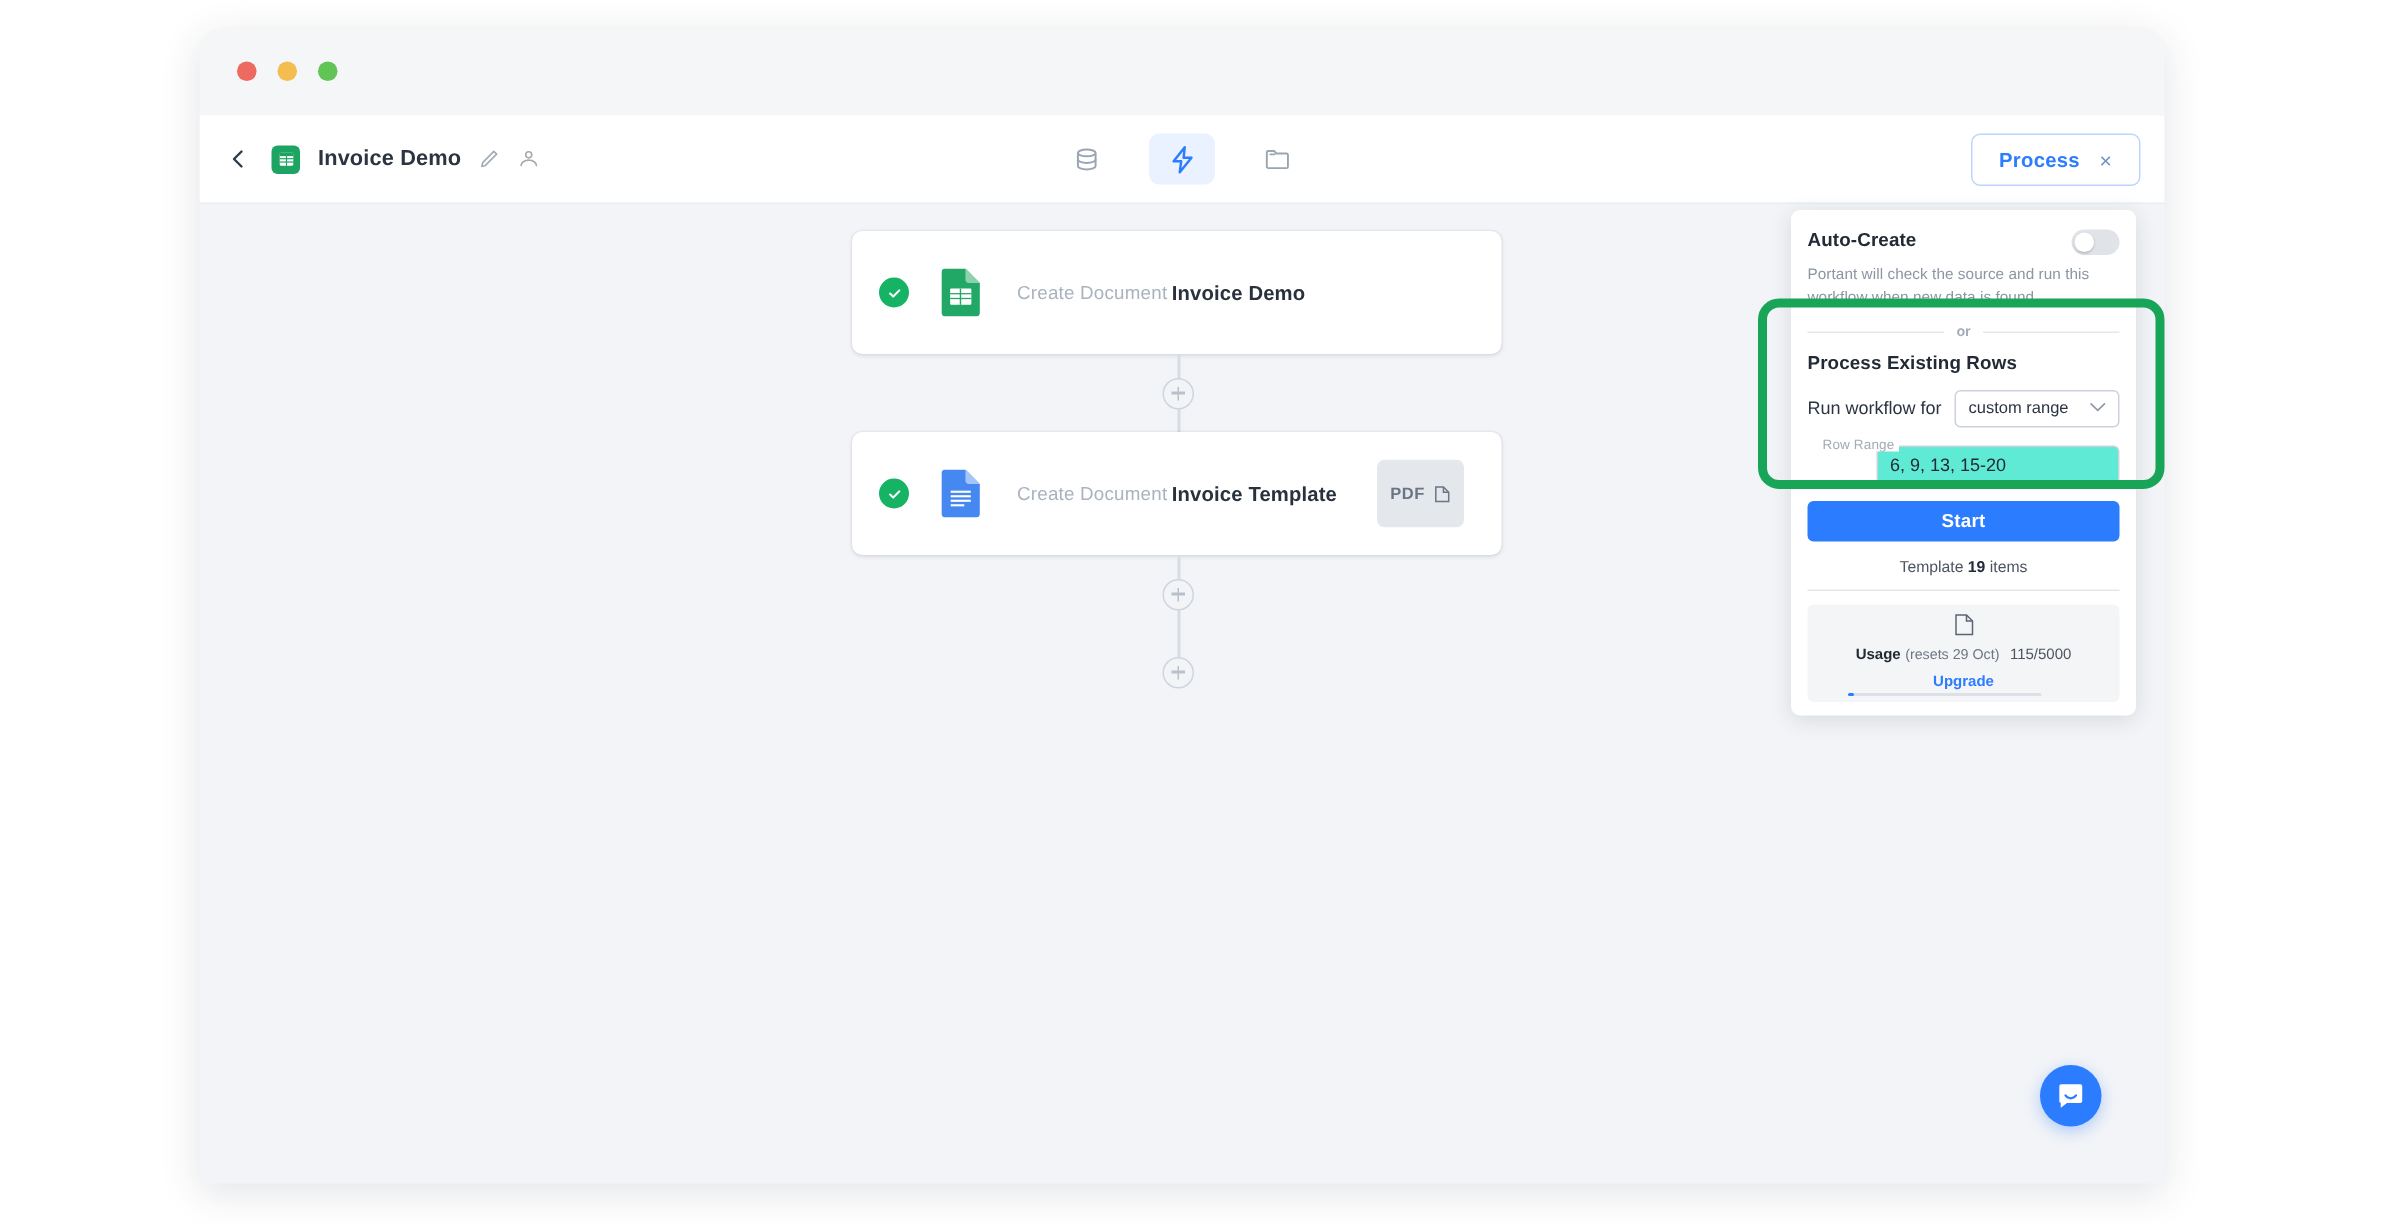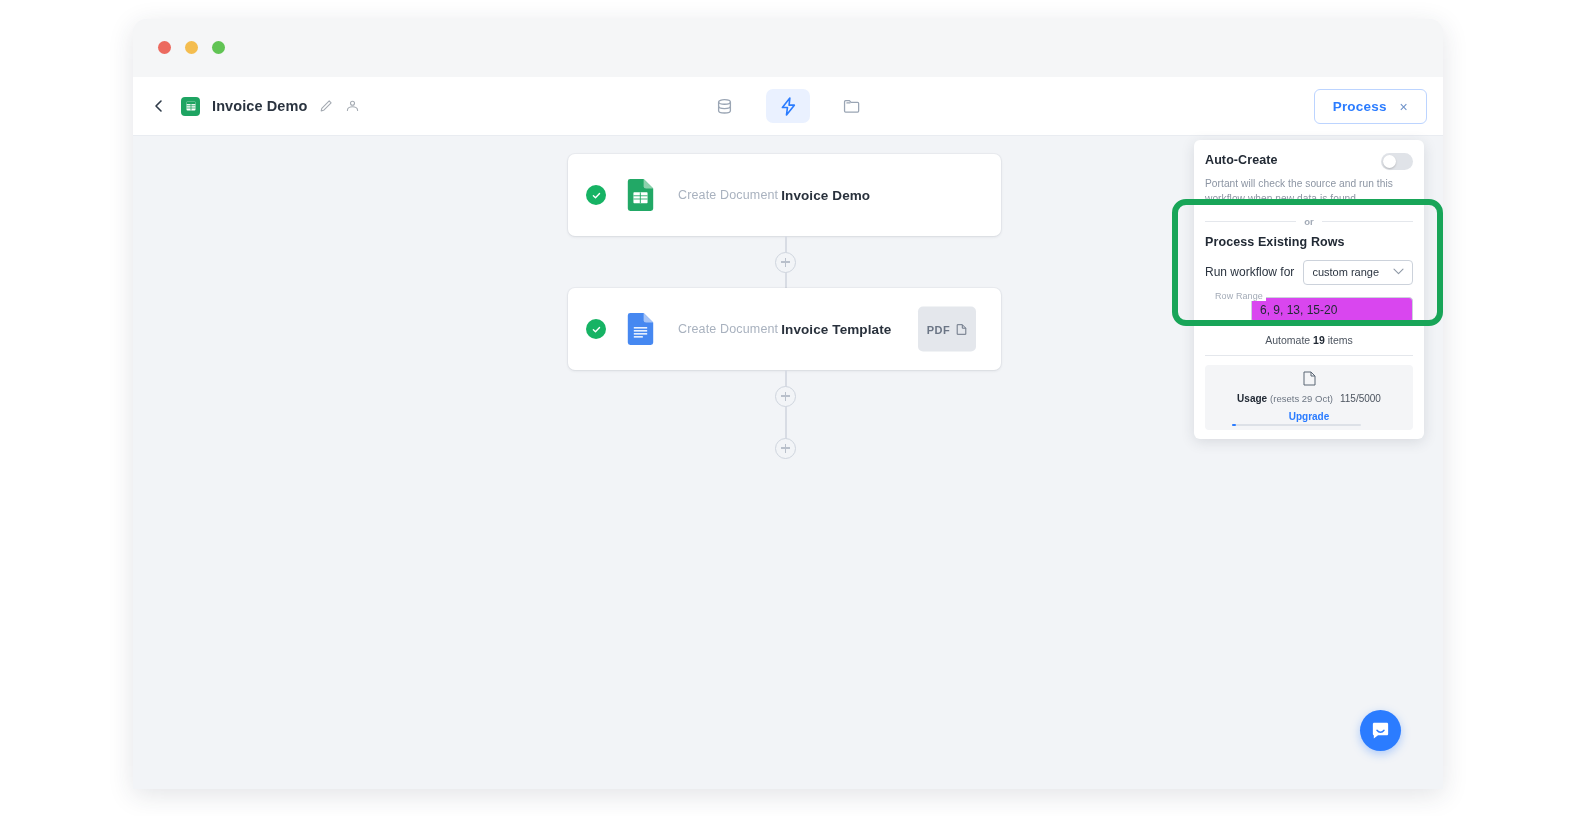--- a/index.html
+++ b/index.html
@@ -310,21 +310,21 @@
   .row-range-input {
     width: 100%;
     height: 26px;
     border: 1px solid #ccd2db;
     border-radius: 4px;
     box-sizing: border-box;
     padding: 0 8px;
     font-size: 12px;
     color: #222a35;
     font-family: "Liberation Sans", sans-serif;
-    background: #d946ef;
+    background: #5eead4;
     outline: none;
   }
   .row-range-label {
     position: absolute;
     left: 7px;
     top: -6px;
     background: #ffffff;
     padding: 0 3px;
     font-size: 9px;
     color: #a3abb7;
@@ -585,23 +585,24 @@
               </svg>
             </span>
           </div>
         </div>
 
         <div class="row-range-wrap">
           <div class="row-range-label">Row Range</div>
           <input class="row-range-input" type="text" value="6, 9, 13, 15-20" style="">
         </div>
 
+        <button class="start-btn">Start</button>
 
         <div class="completed-line">
-          <span>Automate</span>
+          <span>Template</span>
           <b>19</b>
           <span>items</span>
         </div>
 
         <div class="panel-rule"></div>
 
         <div class="usage-box">
           <svg width="13" height="15" viewBox="0 0 13 15" fill="none" aria-hidden="true">
             <path d="M1 1h7l4 4v9H1z" stroke="#5b6674" stroke-width="1"></path>
             <path d="M8 1v4h4" stroke="#5b6674" stroke-width="1"></path>

